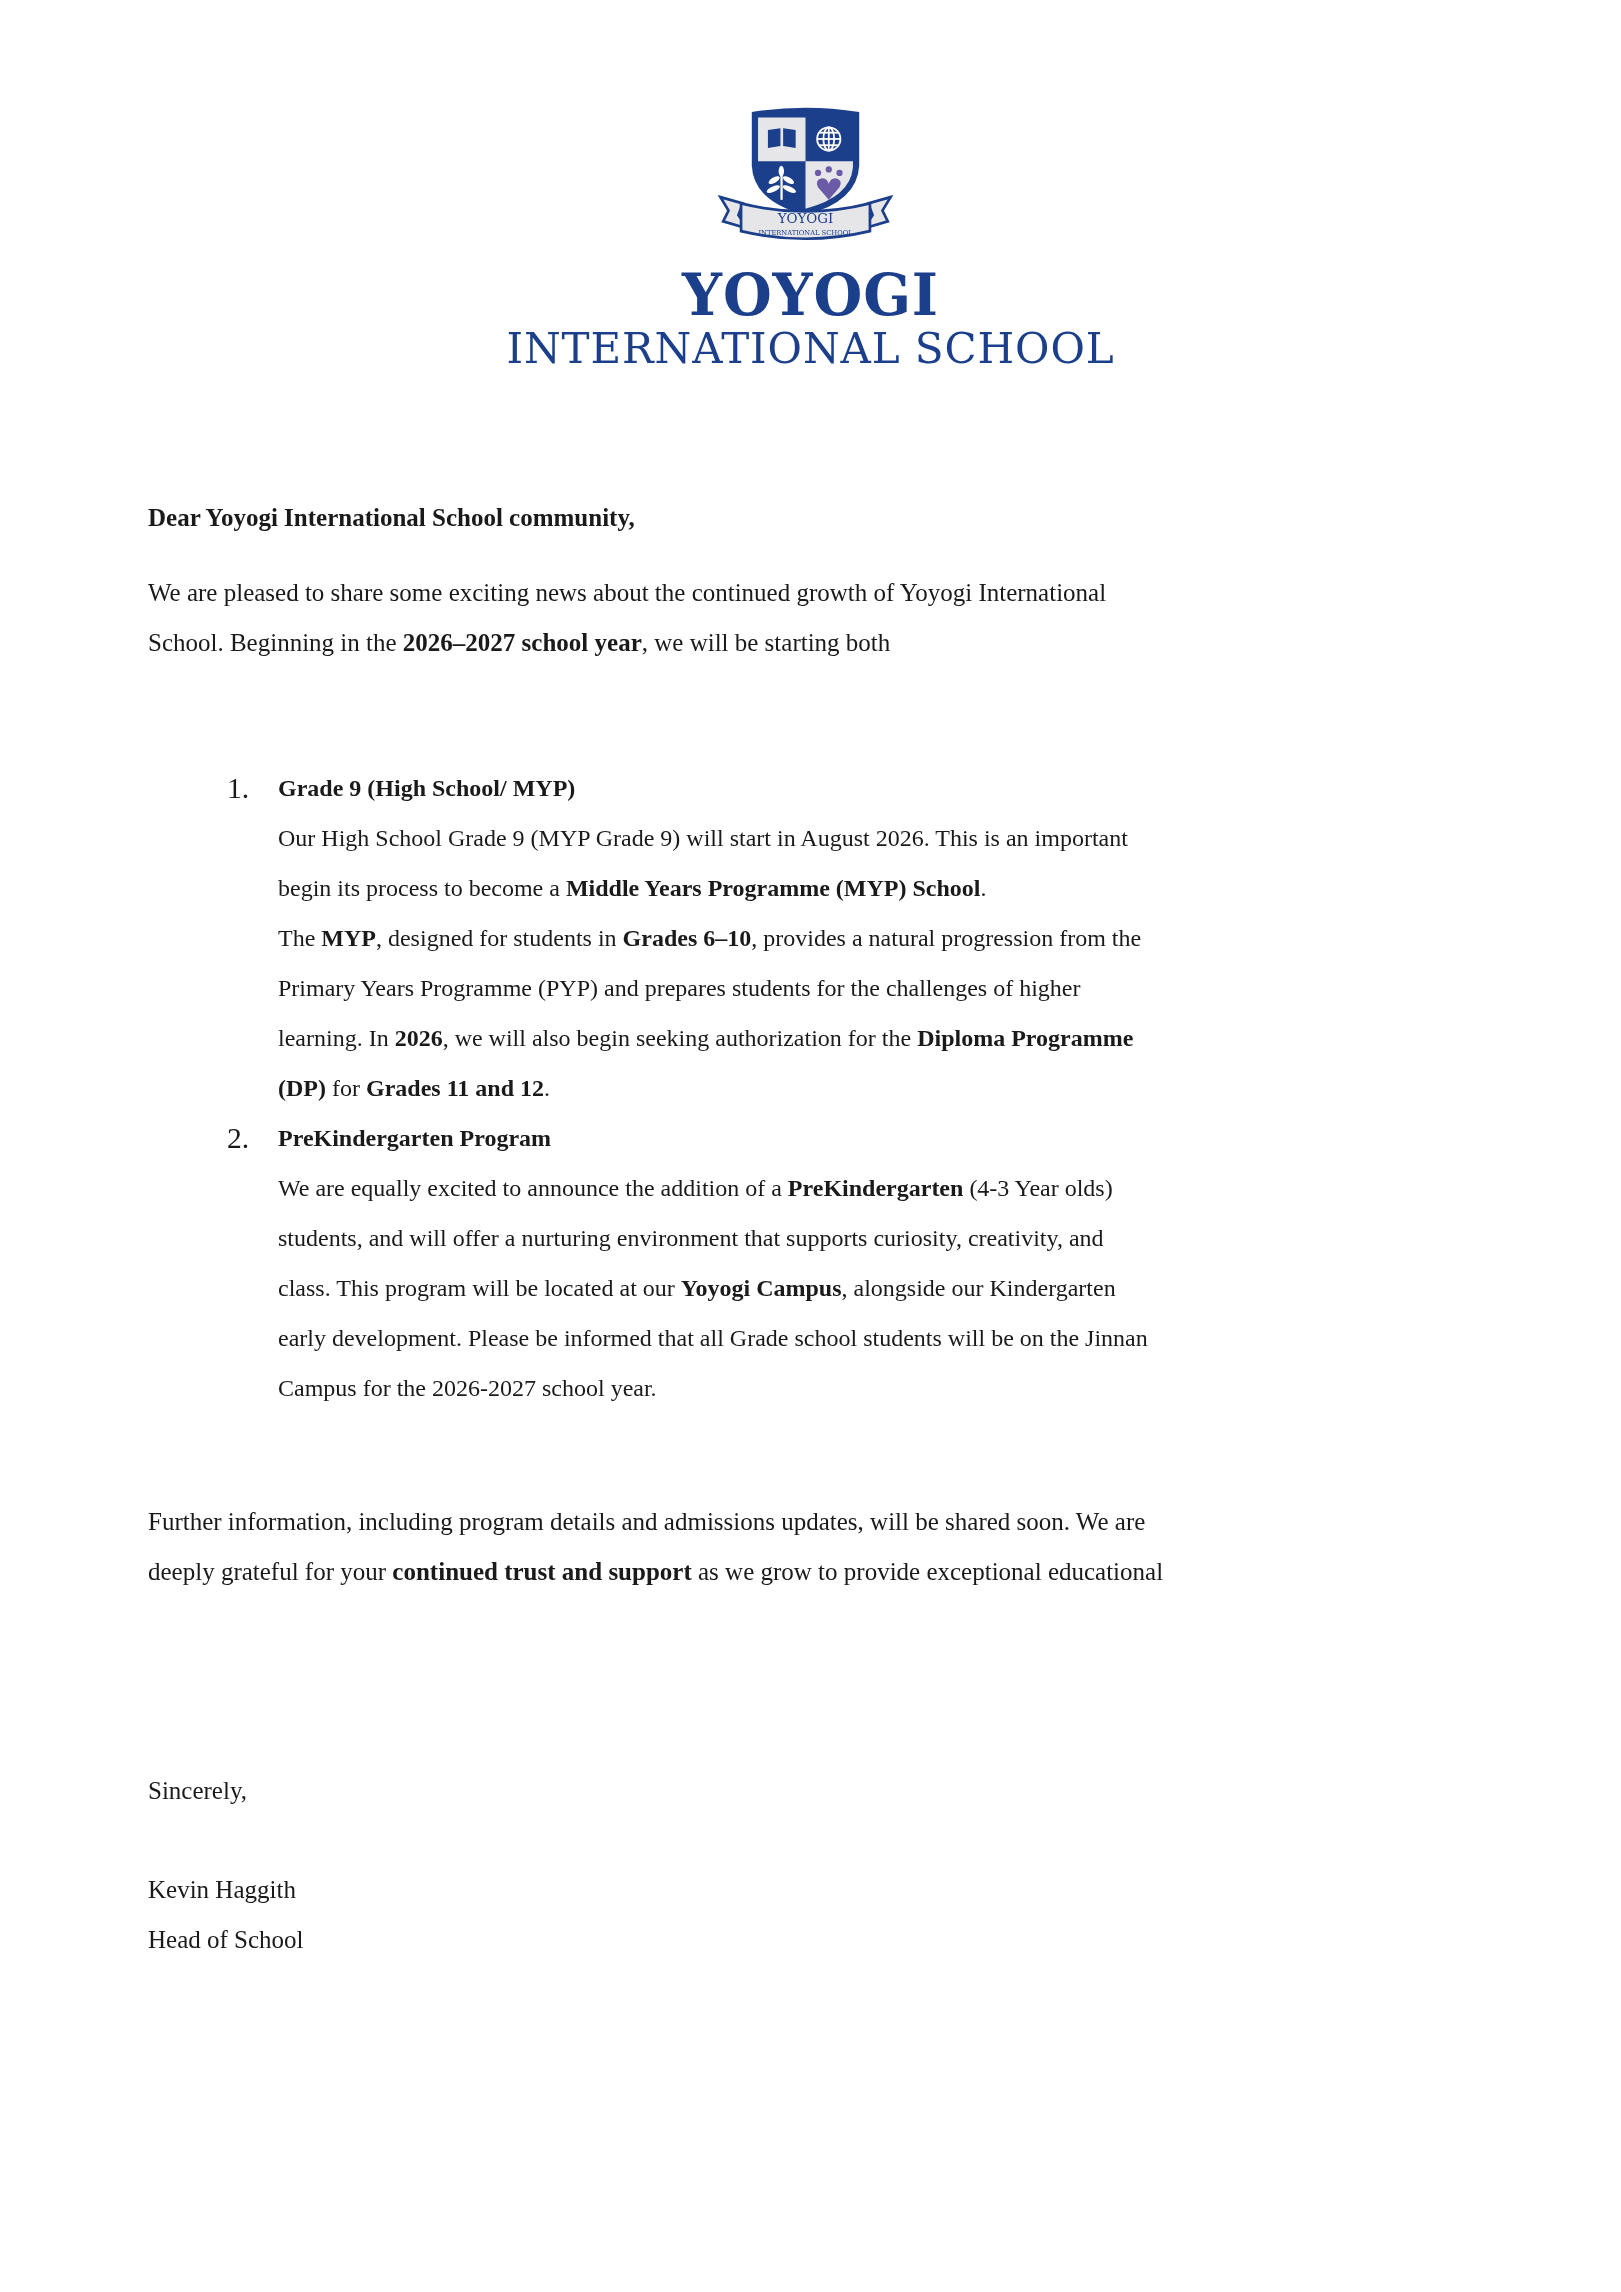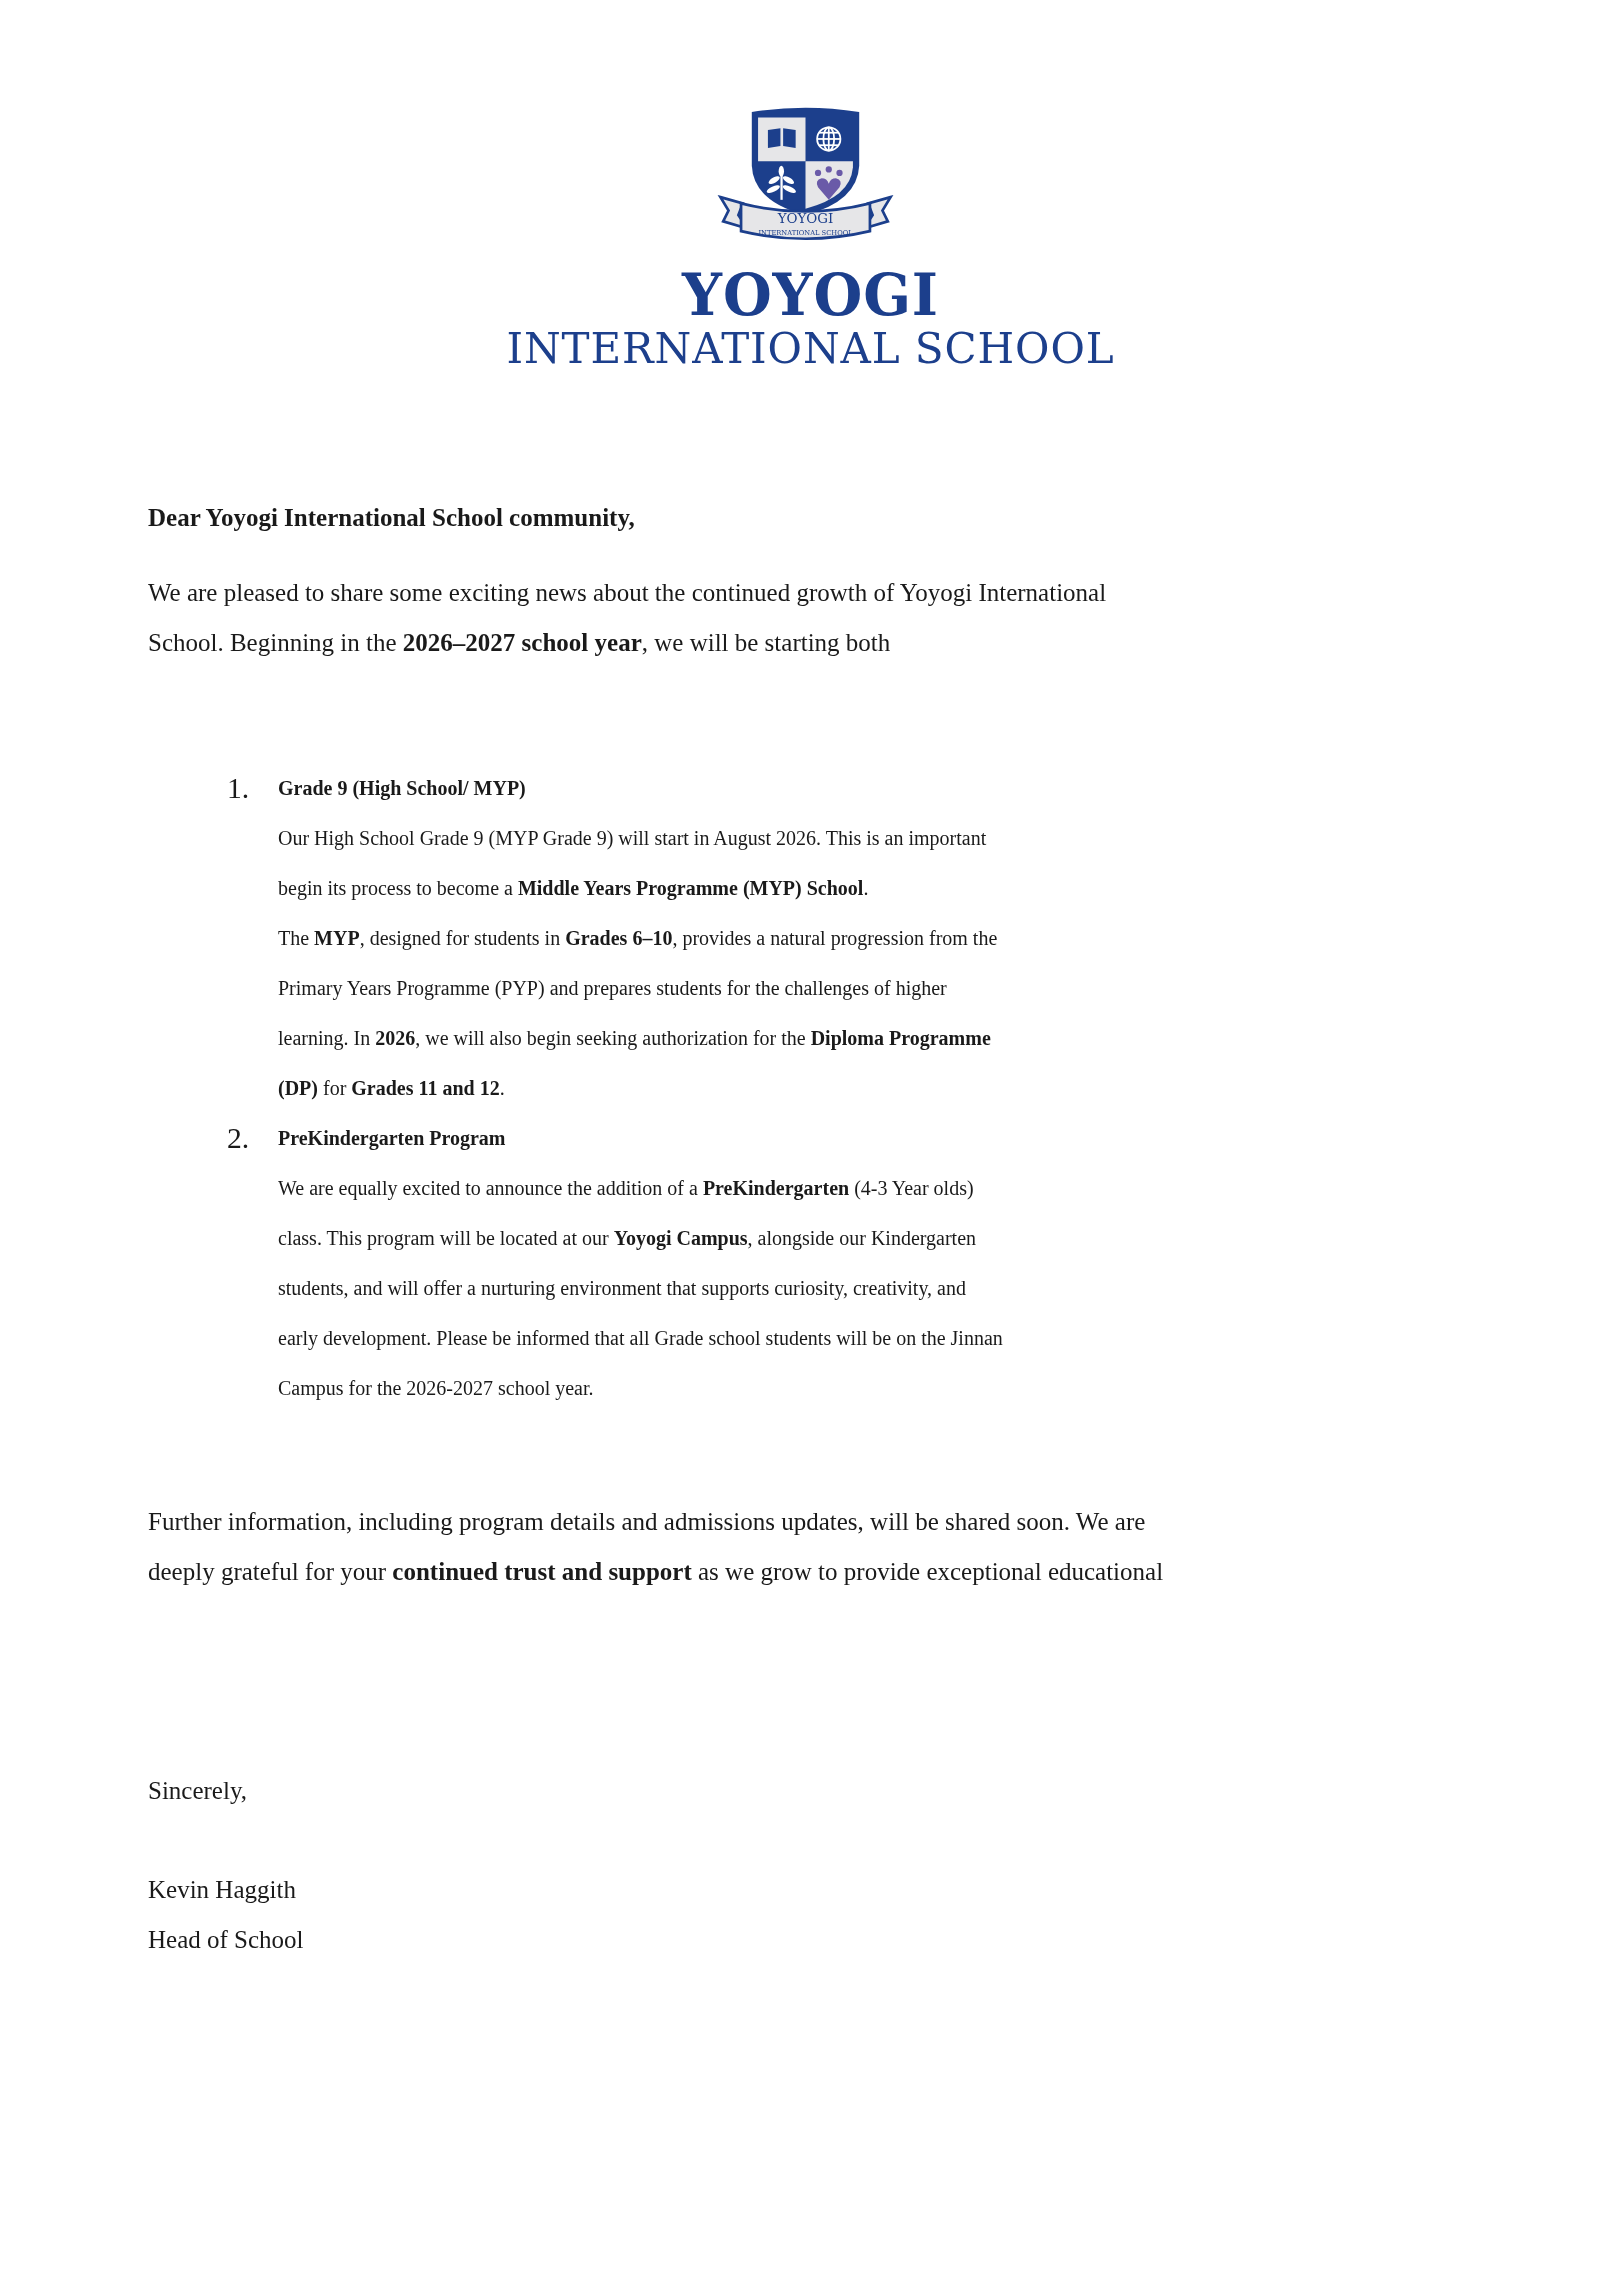--- a/index.html
+++ b/index.html
@@ -11,21 +11,21 @@
             color:#1c3f8c; letter-spacing:0.9px; transform:scaleY(1.02); }
   .title2 { position:absolute; left:0; width:1621px; top:324px; text-align:center;
             font-family:"DejaVu Serif", serif; font-size:42px; color:#1c3f8c;
             letter-spacing:0.9px; }
   .body-block { position:absolute; left:148px; font-size:25px; line-height:50px; }
   .body-block p { margin:0; white-space:nowrap; }
   b { font-weight:bold; }
   .list { position:absolute; left:148px; top:763px; }
   .li { position:relative; }
   .li .num { position:absolute; left:79px; top:0; font-size:29.6px; line-height:50px; }
-  .li .content { margin-left:130px; font-size:20px; line-height:50px; white-space:nowrap; }
+  .li .content { margin-left:130px; font-size:24px; line-height:50px; white-space:nowrap; }
 </style>
 </head>
 <body>
 
 <svg class="logo" viewBox="0 0 200 165" xmlns="http://www.w3.org/2000/svg">
 
   <g>
     <path d="M40 10 Q100 0 160 10 L160 70 Q158 110 100 125 Q42 110 40 70 Z" fill="#1c3f8c"></path>
     <path d="M47 16 L100 16 L100 65 L47 65 Z" fill="#e6e6e8"></path>
     <path d="M100 65 L153 65 L153 72 Q150 105 100 118 Z" fill="#e6e6e8"></path>
@@ -93,22 +93,22 @@
       <div>Primary Years Programme (PYP) and prepares students for the challenges of higher</div>
       <div><span>learning. In </span><b>2026</b><span>, we will also begin seeking authorization for the </span><b>Diploma Programme</b></div>
       <div><b>(DP)</b><span> for </span><b>Grades 11 and 12</b><span>.</span></div>
     </div>
   </div>
   <div class="li">
     <span class="num">2.</span>
     <div class="content">
       <div><b>PreKindergarten Program</b></div>
       <div><span>We are equally excited to announce the addition of a </span><b>PreKindergarten</b><span> (4-3 Year olds)</span></div>
+      <div>students, and will offer a nurturing environment that supports curiosity, creativity, and</div>
       <div><span>class. This program will be located at our </span><b>Yoyogi Campus</b><span>, alongside our Kindergarten</span></div>
-      <div>students, and will offer a nurturing environment that supports curiosity, creativity, and</div>
       <div>early development. Please be informed that all Grade school students will be on the Jinnan</div>
       <div>Campus for the 2026-2027 school year.</div>
     </div>
   </div>
 </div>
 
 <div class="body-block" style="top:1497px;">
   <p>Further information, including program details and admissions updates, will be shared soon. We are</p>
   <p><span>deeply grateful for your </span><b>continued trust and support</b><span> as we grow to provide exceptional educational</span></p>
 </div>

